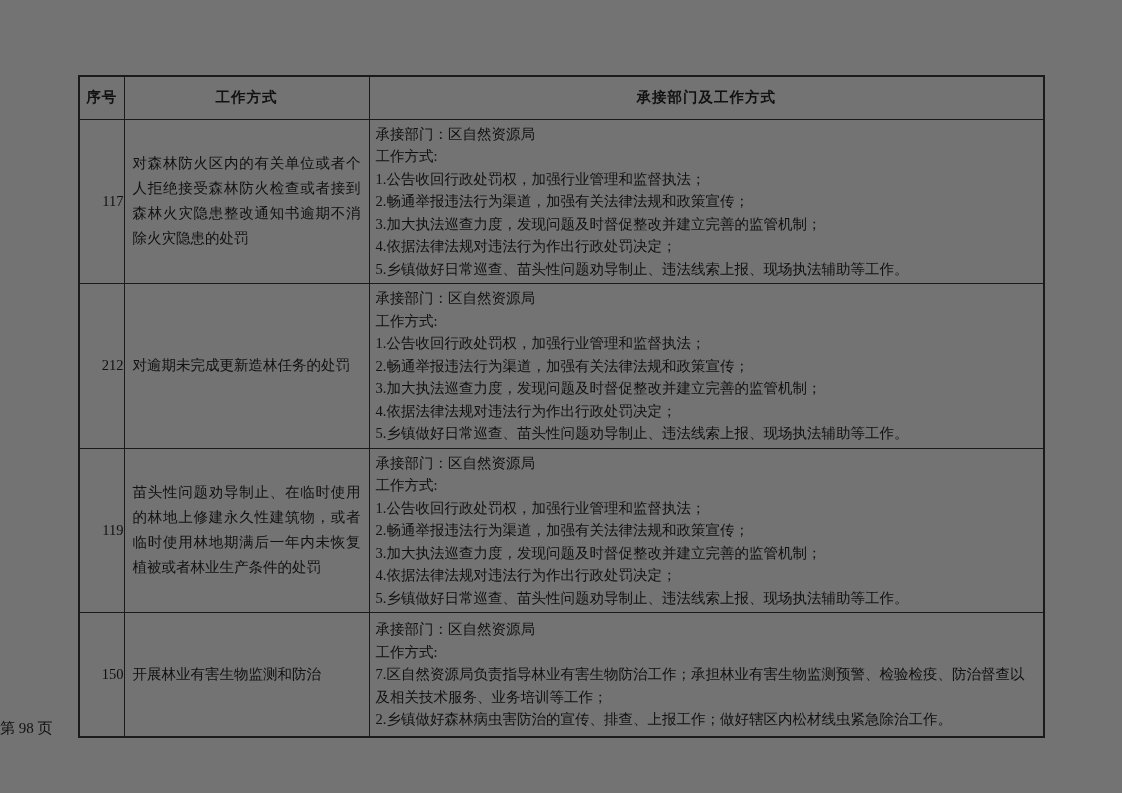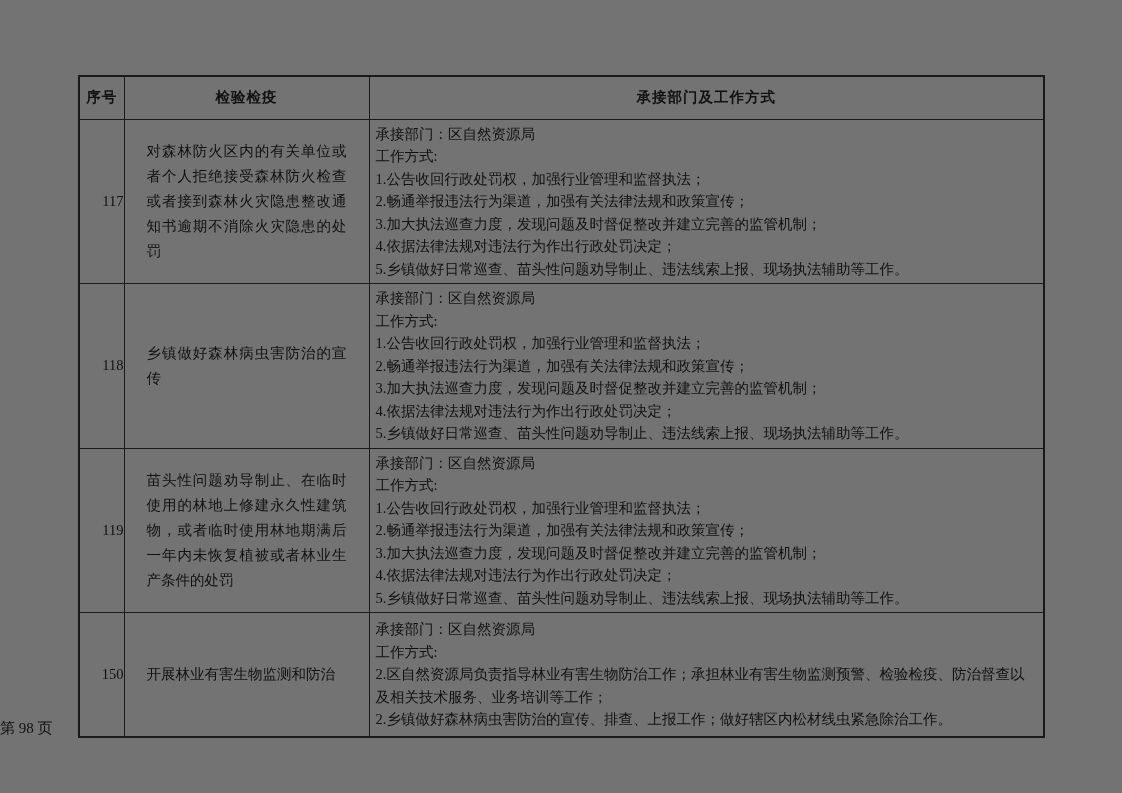--- a/index.html
+++ b/index.html
@@ -27,21 +27,21 @@
     font-weight:bold;
     text-align:center;
     height:43px;
     letter-spacing:1px;
   }
   td.seq {
     text-align:right;
     font-size:15px;
   }
   td.name {
-    padding:4px 22px;
+    padding:4px 8px;
     line-height:25px;
     text-align:justify;
   }
   td.detail {
     padding:3px 10px 3px 6px;
     line-height:22.5px;
   }
   td.detail .line { text-align:left; }
   .footer {
     position:absolute;
@@ -59,43 +59,43 @@
 
   <table class="doc-table">
     <colgroup>
       <col style="width:45px">
       <col style="width:245px">
       <col>
     </colgroup>
     <thead>
       <tr style="height:43px;">
         <th class="h">序号</th>
-        <th class="h">检验检疫</th>
+        <th class="h">工作方式</th>
         <th class="h">承接部门及工作方式</th>
       </tr>
     </thead>
     <tbody>
 
       <tr style="height:161px;">
         <td class="seq">117</td>
         <td class="name">对森林防火区内的有关单位或者个人拒绝接受森林防火检查或者接到森林火灾隐患整改通知书逾期不消除火灾隐患的处罚</td>
         <td class="detail">
           <div class="line">承接部门：区自然资源局</div>
           <div class="line">工作方式:</div>
           <div class="line">1.公告收回行政处罚权，加强行业管理和监督执法；</div>
           <div class="line">2.畅通举报违法行为渠道，加强有关法律法规和政策宣传；</div>
           <div class="line">3.加大执法巡查力度，发现问题及时督促整改并建立完善的监管机制；</div>
           <div class="line">4.依据法律法规对违法行为作出行政处罚决定；</div>
           <div class="line">5.乡镇做好日常巡查、苗头性问题劝导制止、违法线索上报、现场执法辅助等工作。</div>
         </td>
       </tr>
 
       <tr style="height:156px;">
-        <td class="seq">118</td>
-        <td class="name">乡镇做好森林病虫害防治的宣传</td>
+        <td class="seq">212</td>
+        <td class="name">对逾期未完成更新造林任务的处罚</td>
         <td class="detail">
           <div class="line">承接部门：区自然资源局</div>
           <div class="line">工作方式:</div>
           <div class="line">1.公告收回行政处罚权，加强行业管理和监督执法；</div>
           <div class="line">2.畅通举报违法行为渠道，加强有关法律法规和政策宣传；</div>
           <div class="line">3.加大执法巡查力度，发现问题及时督促整改并建立完善的监管机制；</div>
           <div class="line">4.依据法律法规对违法行为作出行政处罚决定；</div>
           <div class="line">5.乡镇做好日常巡查、苗头性问题劝导制止、违法线索上报、现场执法辅助等工作。</div>
         </td>
       </tr>
@@ -113,21 +113,21 @@
           <div class="line">5.乡镇做好日常巡查、苗头性问题劝导制止、违法线索上报、现场执法辅助等工作。</div>
         </td>
       </tr>
 
       <tr style="height:124px;">
         <td class="seq">150</td>
         <td class="name">开展林业有害生物监测和防治</td>
         <td class="detail">
           <div class="line">承接部门：区自然资源局</div>
           <div class="line">工作方式:</div>
-          <div class="line">2.区自然资源局负责指导林业有害生物防治工作；承担林业有害生物监测预警、检验检疫、防治督查以及相关技术服务、业务培训等工作；</div>
+          <div class="line">7.区自然资源局负责指导林业有害生物防治工作；承担林业有害生物监测预警、检验检疫、防治督查以及相关技术服务、业务培训等工作；</div>
           <div class="line">2.乡镇做好森林病虫害防治的宣传、排查、上报工作；做好辖区内松材线虫紧急除治工作。</div>
         </td>
       </tr>
 
     </tbody>
   </table>
 
   <div class="footer">第 98 页</div>
 
 </div>

